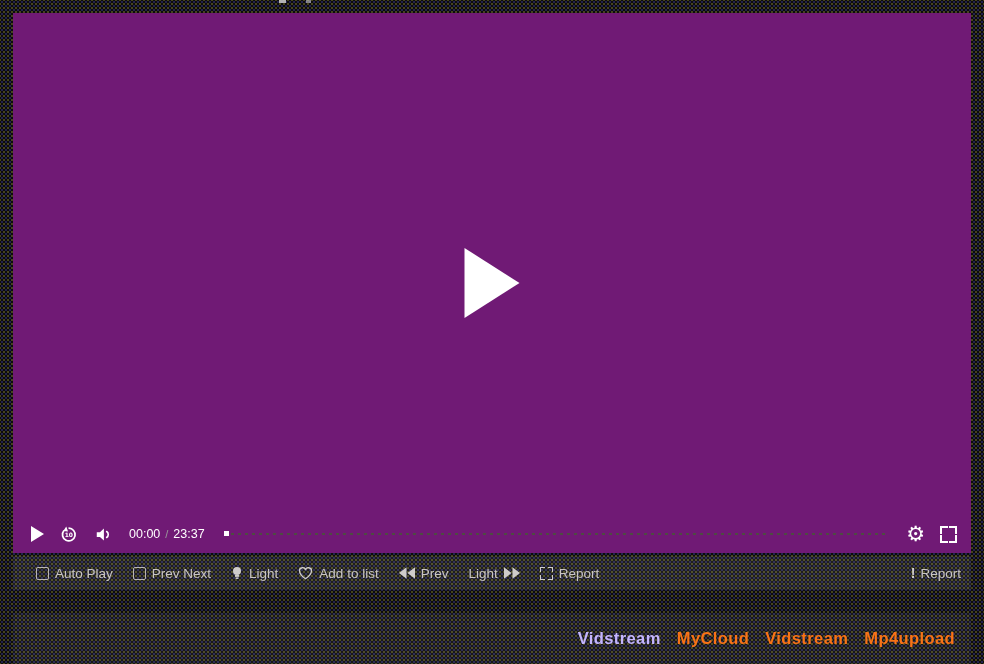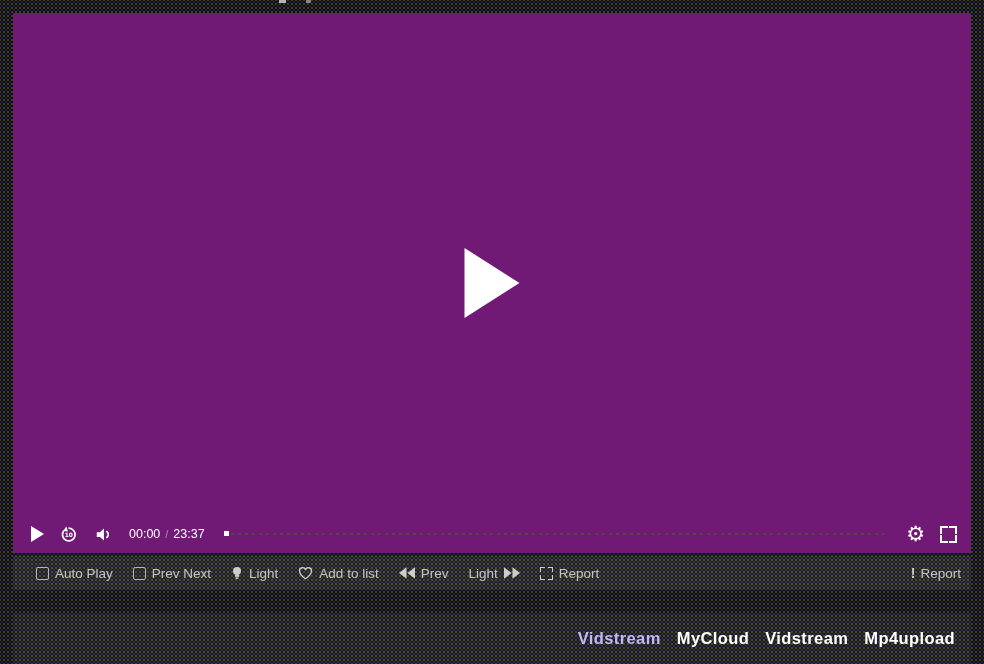--- a/index.html
+++ b/index.html
@@ -64,21 +64,21 @@
   .exp-icon .bl{left:0;bottom:0;border-left-width:1.6px;border-bottom-width:1.6px;}
   .exp-icon .br{right:0;bottom:0;border-right-width:1.6px;border-bottom-width:1.6px;}
 
   
   .servers{
     position:absolute;left:13px;top:613px;width:958px;height:51px;
     background:rgba(255,255,255,0.05);
     display:flex;align-items:center;justify-content:flex-end;
     gap:16px;padding-right:16px;box-sizing:border-box;
   }
-  .server{font-size:16.5px;font-weight:600;letter-spacing:.4px;color:#ffffff;cursor:pointer;white-space:nowrap;}
+  .server{font-size:16.5px;font-weight:600;letter-spacing:.4px;color:#f97316;cursor:pointer;white-space:nowrap;}
   .server.active{color:#c4b5fd;}
 </style>
 </head>
 <body>
 
 <span class="speck" style="left:279px;top:0;width:7px;height:3px;"></span>
 <span class="speck" style="left:306px;top:0;width:5px;height:3px;opacity:.6;"></span>
 
 <div class="player">
   <div class="play-overlay"></div>

